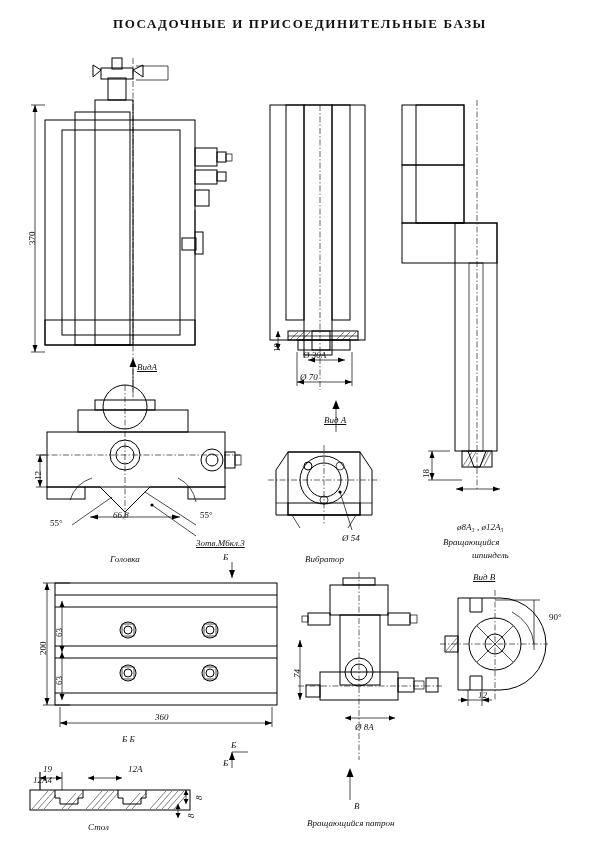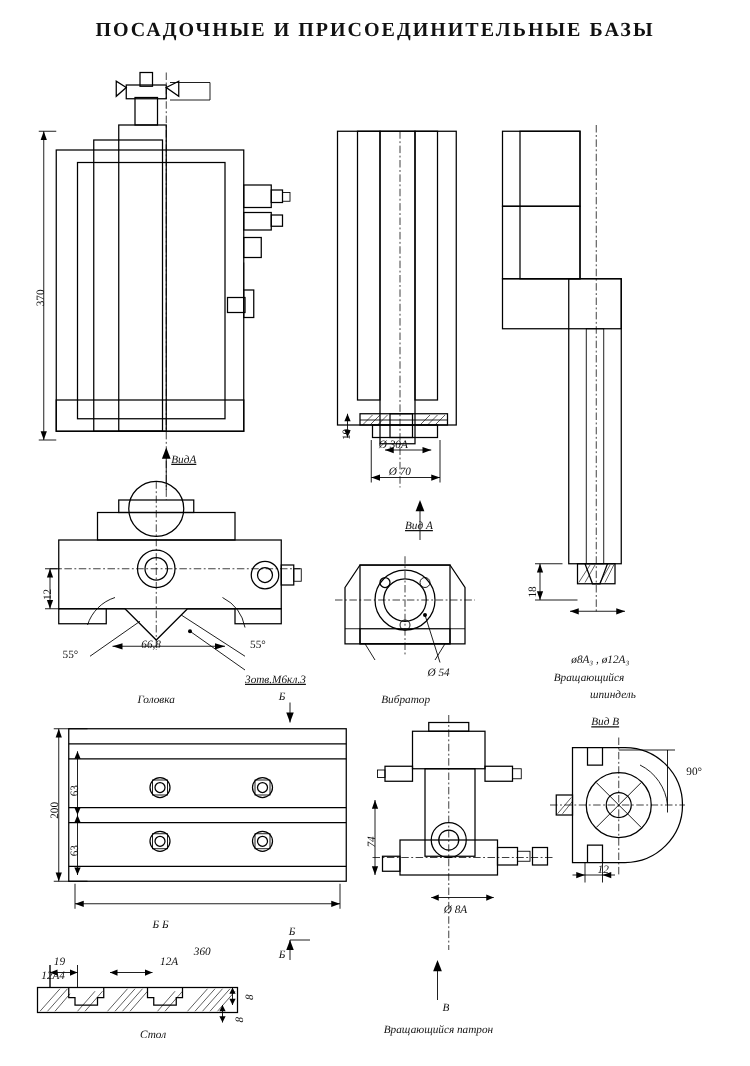--- a/index.html
+++ b/index.html
@@ -21,21 +21,21 @@
     width: 600px;
     height: 853px;
   }
   .title {
     position: absolute;
     left: 0;
     top: 16px;
     width: 600px;
     text-align: center;
     font-family: "Liberation Serif", serif;
-    font-size: 16px;
+    font-size: 13px;
     font-weight: bold;
     letter-spacing: 1.6px;
   }
   .lbl {
     position: absolute;
     font-family: "Liberation Serif", serif;
     font-size: 9px;
     white-space: nowrap;
   }
   .lbl.it { font-style: italic; }
@@ -383,45 +383,45 @@
 
   <div class="lbl rot90" style="left:33px; top:480px;">12</div>
   <div class="lbl it" style="left:113px; top:510px;font-family:Liberation Serif, serif;">66,8</div>
   <div class="lbl" style="left:50px; top:518px;">55°</div>
   <div class="lbl" style="left:200px; top:510px;">55°</div>
   <div class="lbl it ul" style="left:196px; top:538px;">3отв.М6кл.3</div>
   <div class="lbl it" style="left:110px; top:554px;">Головка</div>
 
   <div class="lbl rot90" style="left:272px; top:352px;">10</div>
   <div class="lbl it" style="left:303px; top:350px;">Ø 30A</div>
-  <div class="lbl it" style="left:311px; top:372px;">Ø 70</div>
+  <div class="lbl it" style="left:300px; top:372px;">Ø 70</div>
   <div class="lbl it ul" style="left:324px; top:415px;">Вид А</div>
 
   <div class="lbl it" style="left:342px; top:533px;">Ø 54</div>
   <div class="lbl it" style="left:305px; top:554px;">Вибратор</div>
 
   <div class="lbl rot90" style="left:421px; top:478px;">18</div>
   <div class="lbl it" style="left:457px; top:478px;margin-top:44px;">ø8А₃ , ø12А₃</div>
   <div class="lbl it" style="left:443px; top:537px;">Вращающийся</div>
   <div class="lbl it" style="left:472px; top:550px;">шпиндель</div>
 
   <div class="lbl rot90" style="left:38px; top:655px;">200</div>
   <div class="lbl rot90" style="left:54px; top:637px;">63</div>
   <div class="lbl rot90" style="left:54px; top:685px;">63</div>
-  <div class="lbl it" style="left:155px; top:712px;margin-top:44px;">360</div>
+  <div class="lbl it" style="left:155px; top:712px;">360</div>
   <div class="lbl it" style="left:223px; top:552px;">Б</div>
   <div class="lbl it" style="left:223px; top:758px;">Б</div>
   <div class="lbl it" style="left:122px; top:734px;">Б  Б</div>
 
   <div class="lbl it" style="left:43px; top:764px;">19</div>
   <div class="lbl it" style="left:33px; top:775px;">12А4</div>
   <div class="lbl it" style="left:128px; top:764px;">12А</div>
   <div class="lbl it rot90" style="left:194px; top:800px;">8</div>
   <div class="lbl it rot90" style="left:186px; top:818px;">8</div>
-  <div class="lbl it" style="left:88px; top:822px;margin-left:24px;">Стол</div>
+  <div class="lbl it" style="left:88px; top:822px;">Стол</div>
 
   <div class="lbl it rot90" style="left:292px; top:678px;">74</div>
   <div class="lbl it" style="left:355px; top:722px;">Ø 8A</div>
   <div class="lbl it" style="left:354px; top:801px;">В</div>
   <div class="lbl it" style="left:231px; top:740px;">Б</div>
   <div class="lbl it" style="left:307px; top:818px;">Вращающийся патрон</div>
 
   <div class="lbl it ul" style="left:473px; top:572px;">Вид В</div>
   <div class="lbl" style="left:521px; top:612px;padding-left:28px;">90°</div>
   <div class="lbl it" style="left:478px; top:690px;">12</div>

